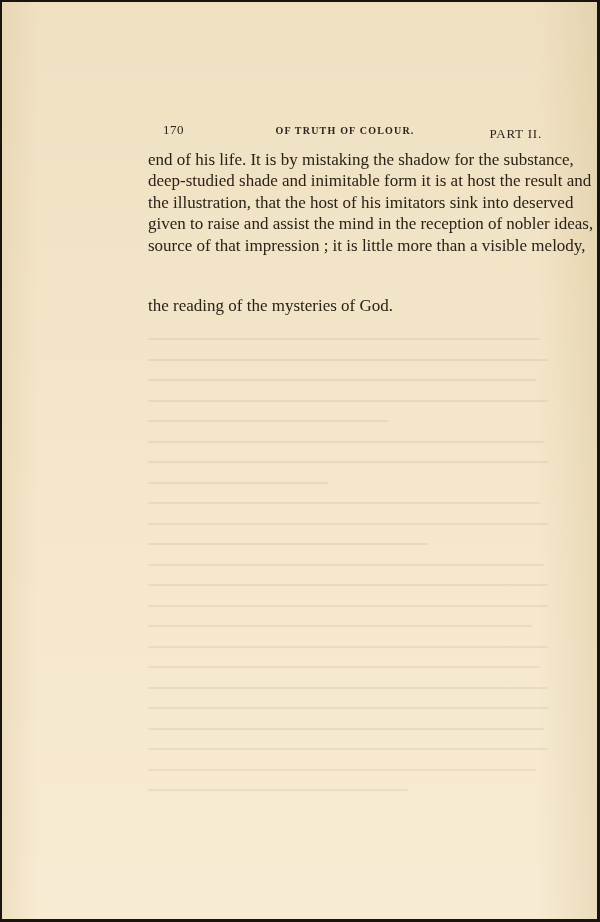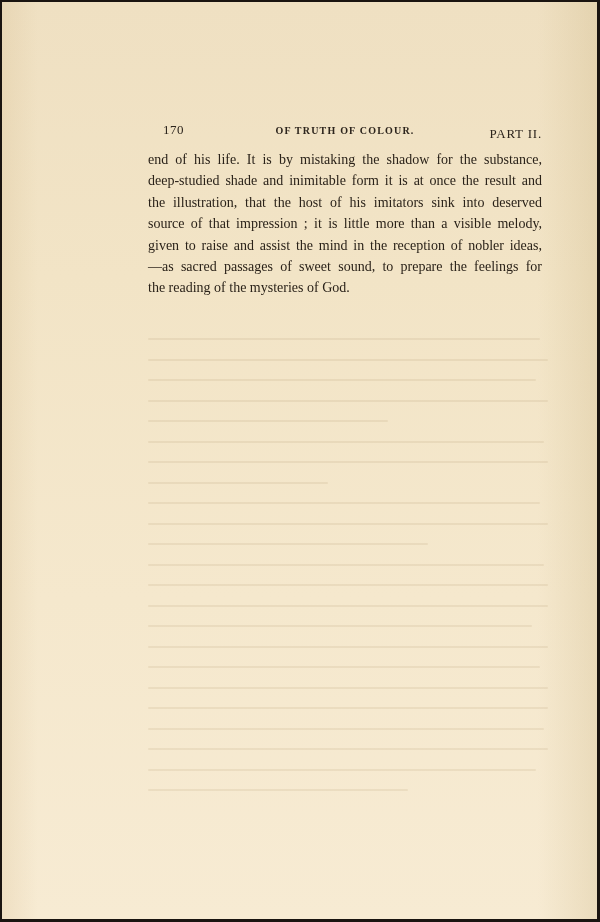--- a/index.html
+++ b/index.html
@@ -69,33 +69,34 @@
       top: 2px;
       font-size: 13px;
       letter-spacing: 0.8px;
     }
     .body-text {
       position: absolute;
       left: 146px;
       top: 147px;
       width: 394px;
       font-family: "Liberation Serif", "DejaVu Serif", serif;
-      font-size: 14px;
+      font-size: 17px;
       line-height: 21.4px;
       color: #2a2219;
     }
     .body-text .line {
       display: block;
       white-space: nowrap;
       text-align: justify;
       text-align-last: justify;
       height: 21.4px;
     }
     .body-text .line.last {
       text-align-last: left;
+      margin-top: 39px;
     }
   </style>
 </head>
 <body>
 
 <div class="page">
 
   <div class="showthrough">
     <div class="ghost-line" style="width:98%"></div>
     <div class="ghost-line" style="width:100%"></div>
@@ -123,21 +124,20 @@
   </div>
 
   <div class="running-head">
     <span class="folio">170</span>
     <span class="running-title">OF TRUTH OF COLOUR.</span>
     <span class="part-label">PART II.</span>
   </div>
 
   <div class="body-text">
     <span class="line">end of his life.  It is by mistaking the shadow for the substance,</span>
-    <span class="line">deep-studied shade and inimitable form it is at once the result and</span>
+    <span class="line">deep-studied shade and inimitable form it is at host the result and</span>
     <span class="line">the illustration, that the host of his imitators sink into deserved</span>
+    <span class="line">given to raise and assist the mind in the reception of nobler ideas,</span>
     <span class="line">source of that impression ; it is little more than a visible melody,</span>
-    <span class="line">given to raise and assist the mind in the reception of nobler ideas,</span>
-    <span class="line">—as sacred passages of sweet sound, to prepare the feelings for</span>
     <span class="line last">the reading of the mysteries of God.</span>
   </div>
 
 </div>
 
 </body></html>

